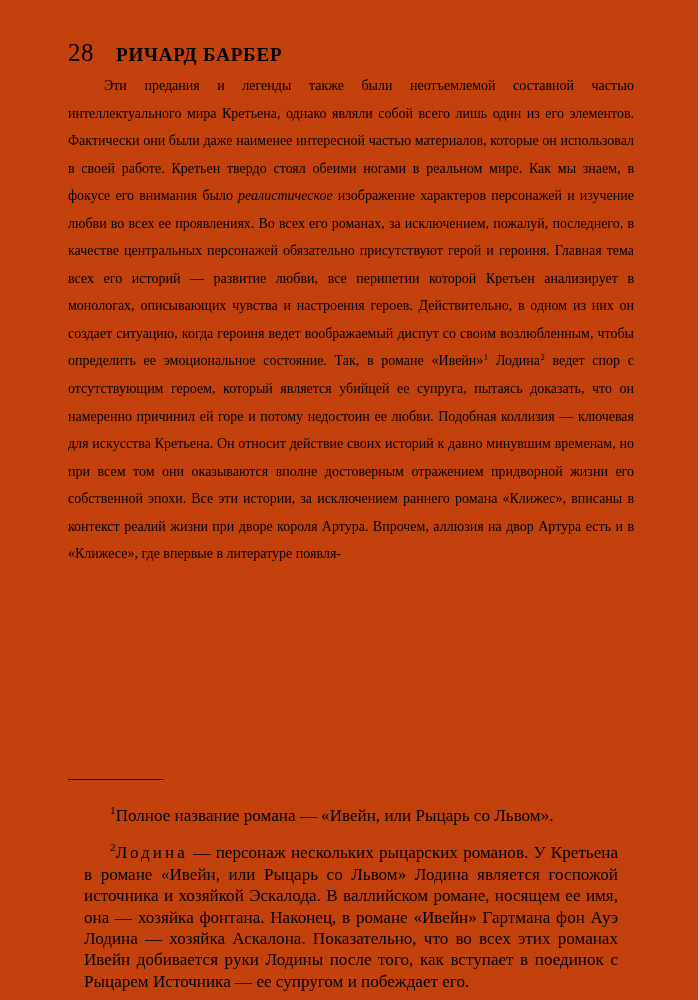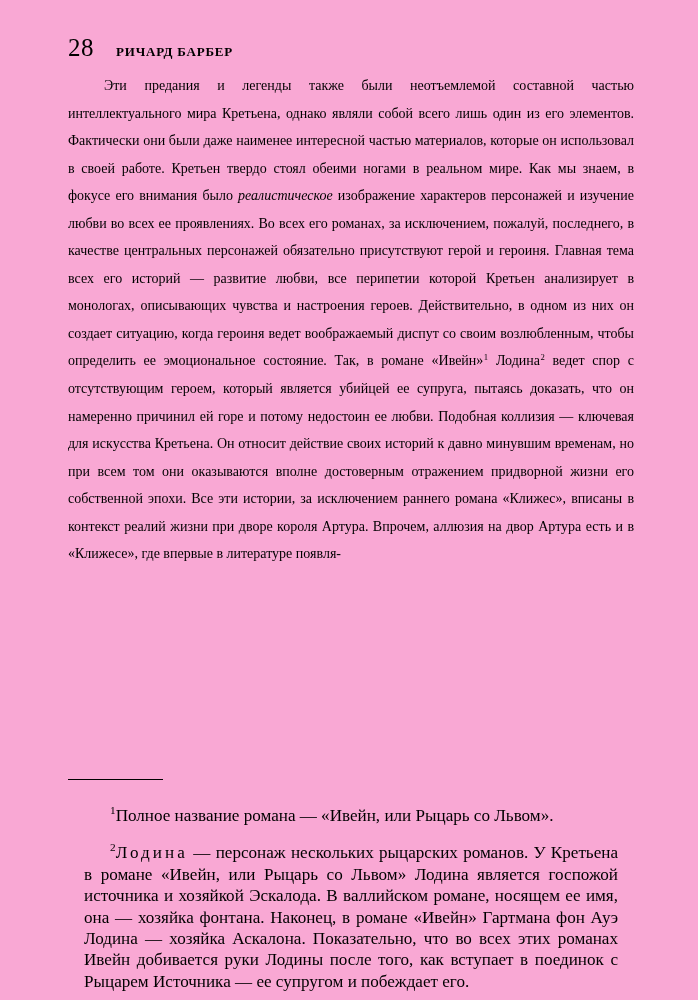--- a/index.html
+++ b/index.html
@@ -5,21 +5,21 @@
   html, body {
     margin: 0;
     padding: 0;
     background: #ffffff;
   }
 
   .page {
     position: relative;
     width: 698px;
     height: 1000px;
-    background: #f9a8d4;
+    background: #c2410c;
     overflow: hidden;
     font-family: "Liberation Serif", "DejaVu Serif", serif;
     color: #000000;
     -webkit-font-smoothing: antialiased;
   }
 
   
   .running-head {
     position: absolute;
     left: 68px;
@@ -29,21 +29,21 @@
     white-space: nowrap;
   }
   .folio {
     font-size: 25px;
     line-height: 1;
     font-weight: 400;
     letter-spacing: 0.5px;
   }
   .head-author {
     margin-left: 22px;
-    font-size: 13px;
+    font-size: 19px;
     line-height: 1;
     font-weight: 700;
     letter-spacing: 0.8px;
     text-transform: uppercase;
     margin-top: 25px;
   }
 
   
   .body-block {
     position: absolute;

